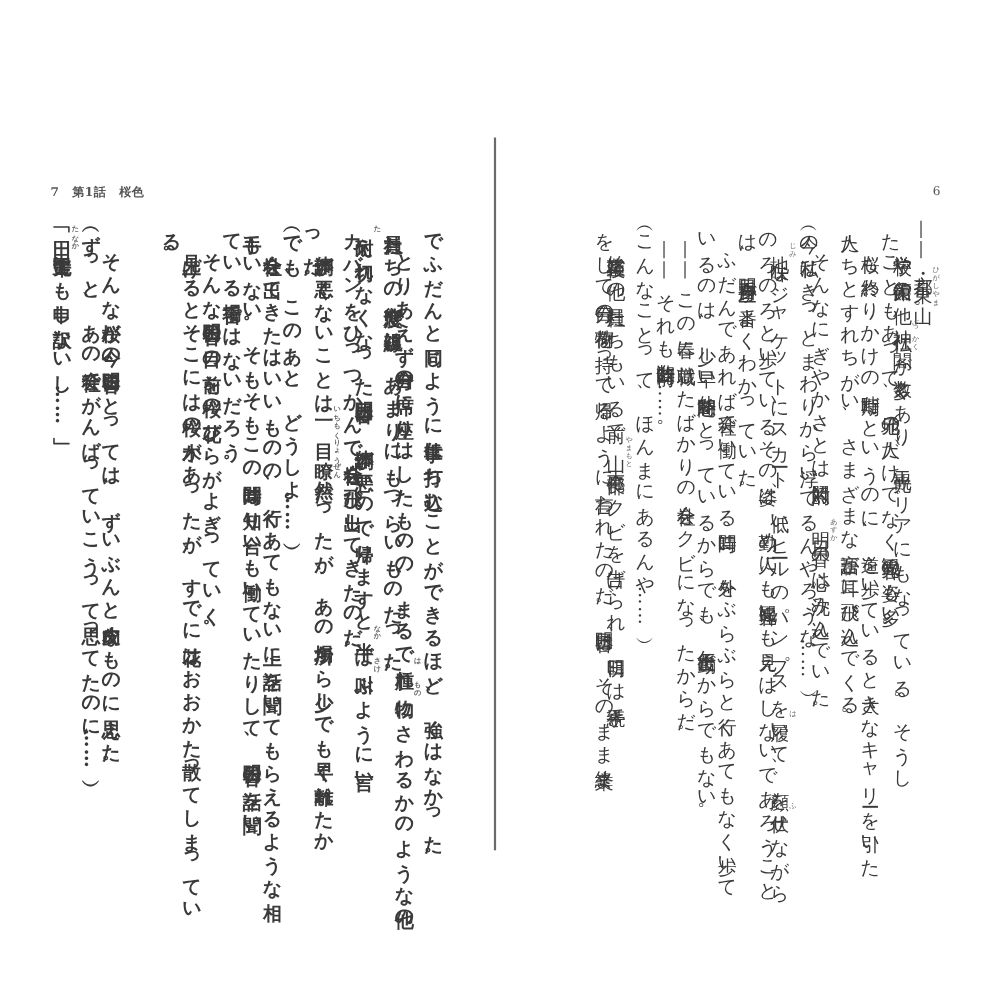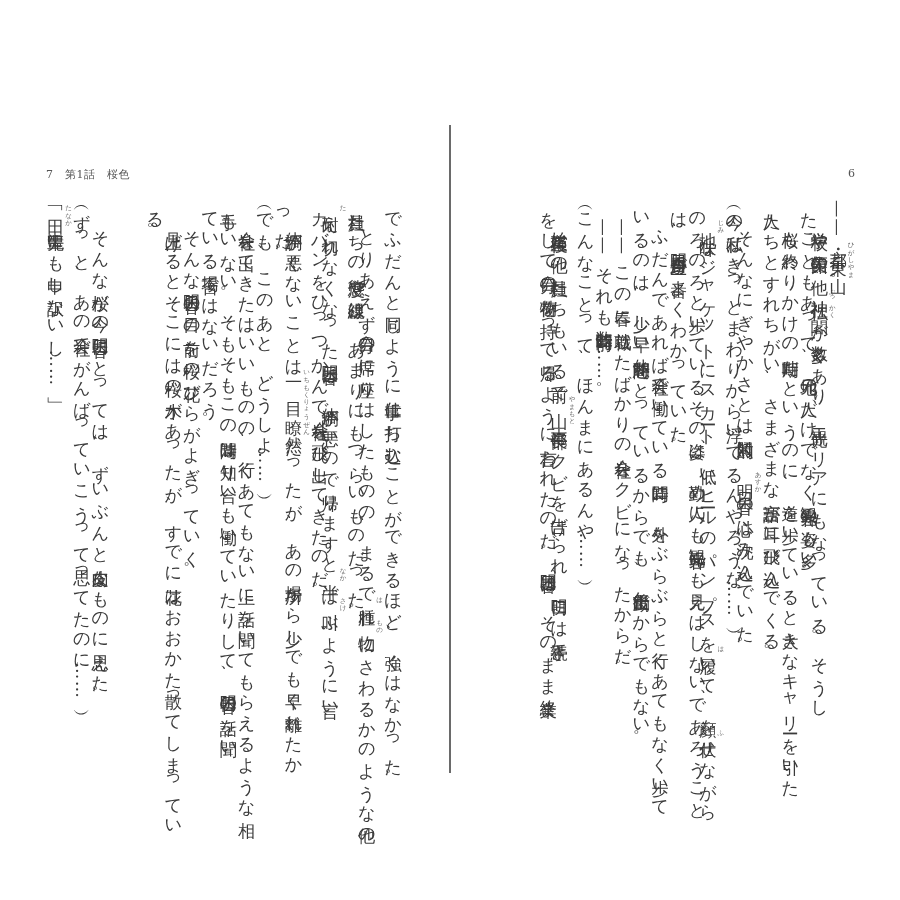--- a/index.html
+++ b/index.html
@@ -1,21 +1,21 @@
 <!DOCTYPE html>
 <html><head>
 <meta charset="utf-8">
 <style>
   html, body { margin: 0; padding: 0; }
   body {
     width: 900px; height: 900px; background: #ffffff; position: relative; overflow: hidden;
     font-family: "DejaVu Serif", "Liberation Serif", serif; color: #3a3a3a;
   }
   .page { position: absolute; top: 0; height: 900px; }
-  .page-left { left: 0; width: 450px; }
+  .page-left { left: 0; width: 450px; font-weight: bold; }
   .page-right { left: 451px; width: 449px; }
   .gutter-line {
     position: absolute; left: 449px; top: 125px; width: 2px; height: 648px; background: #6a6a6a;
   }
   .folio {
     position: absolute; top: 167px; font-size: 11px; color: #555; white-space: pre; letter-spacing: 0.5px;
   }
   .folio-left { left: 46px; }
   .folio-right { left: 848px; }
   .col {

